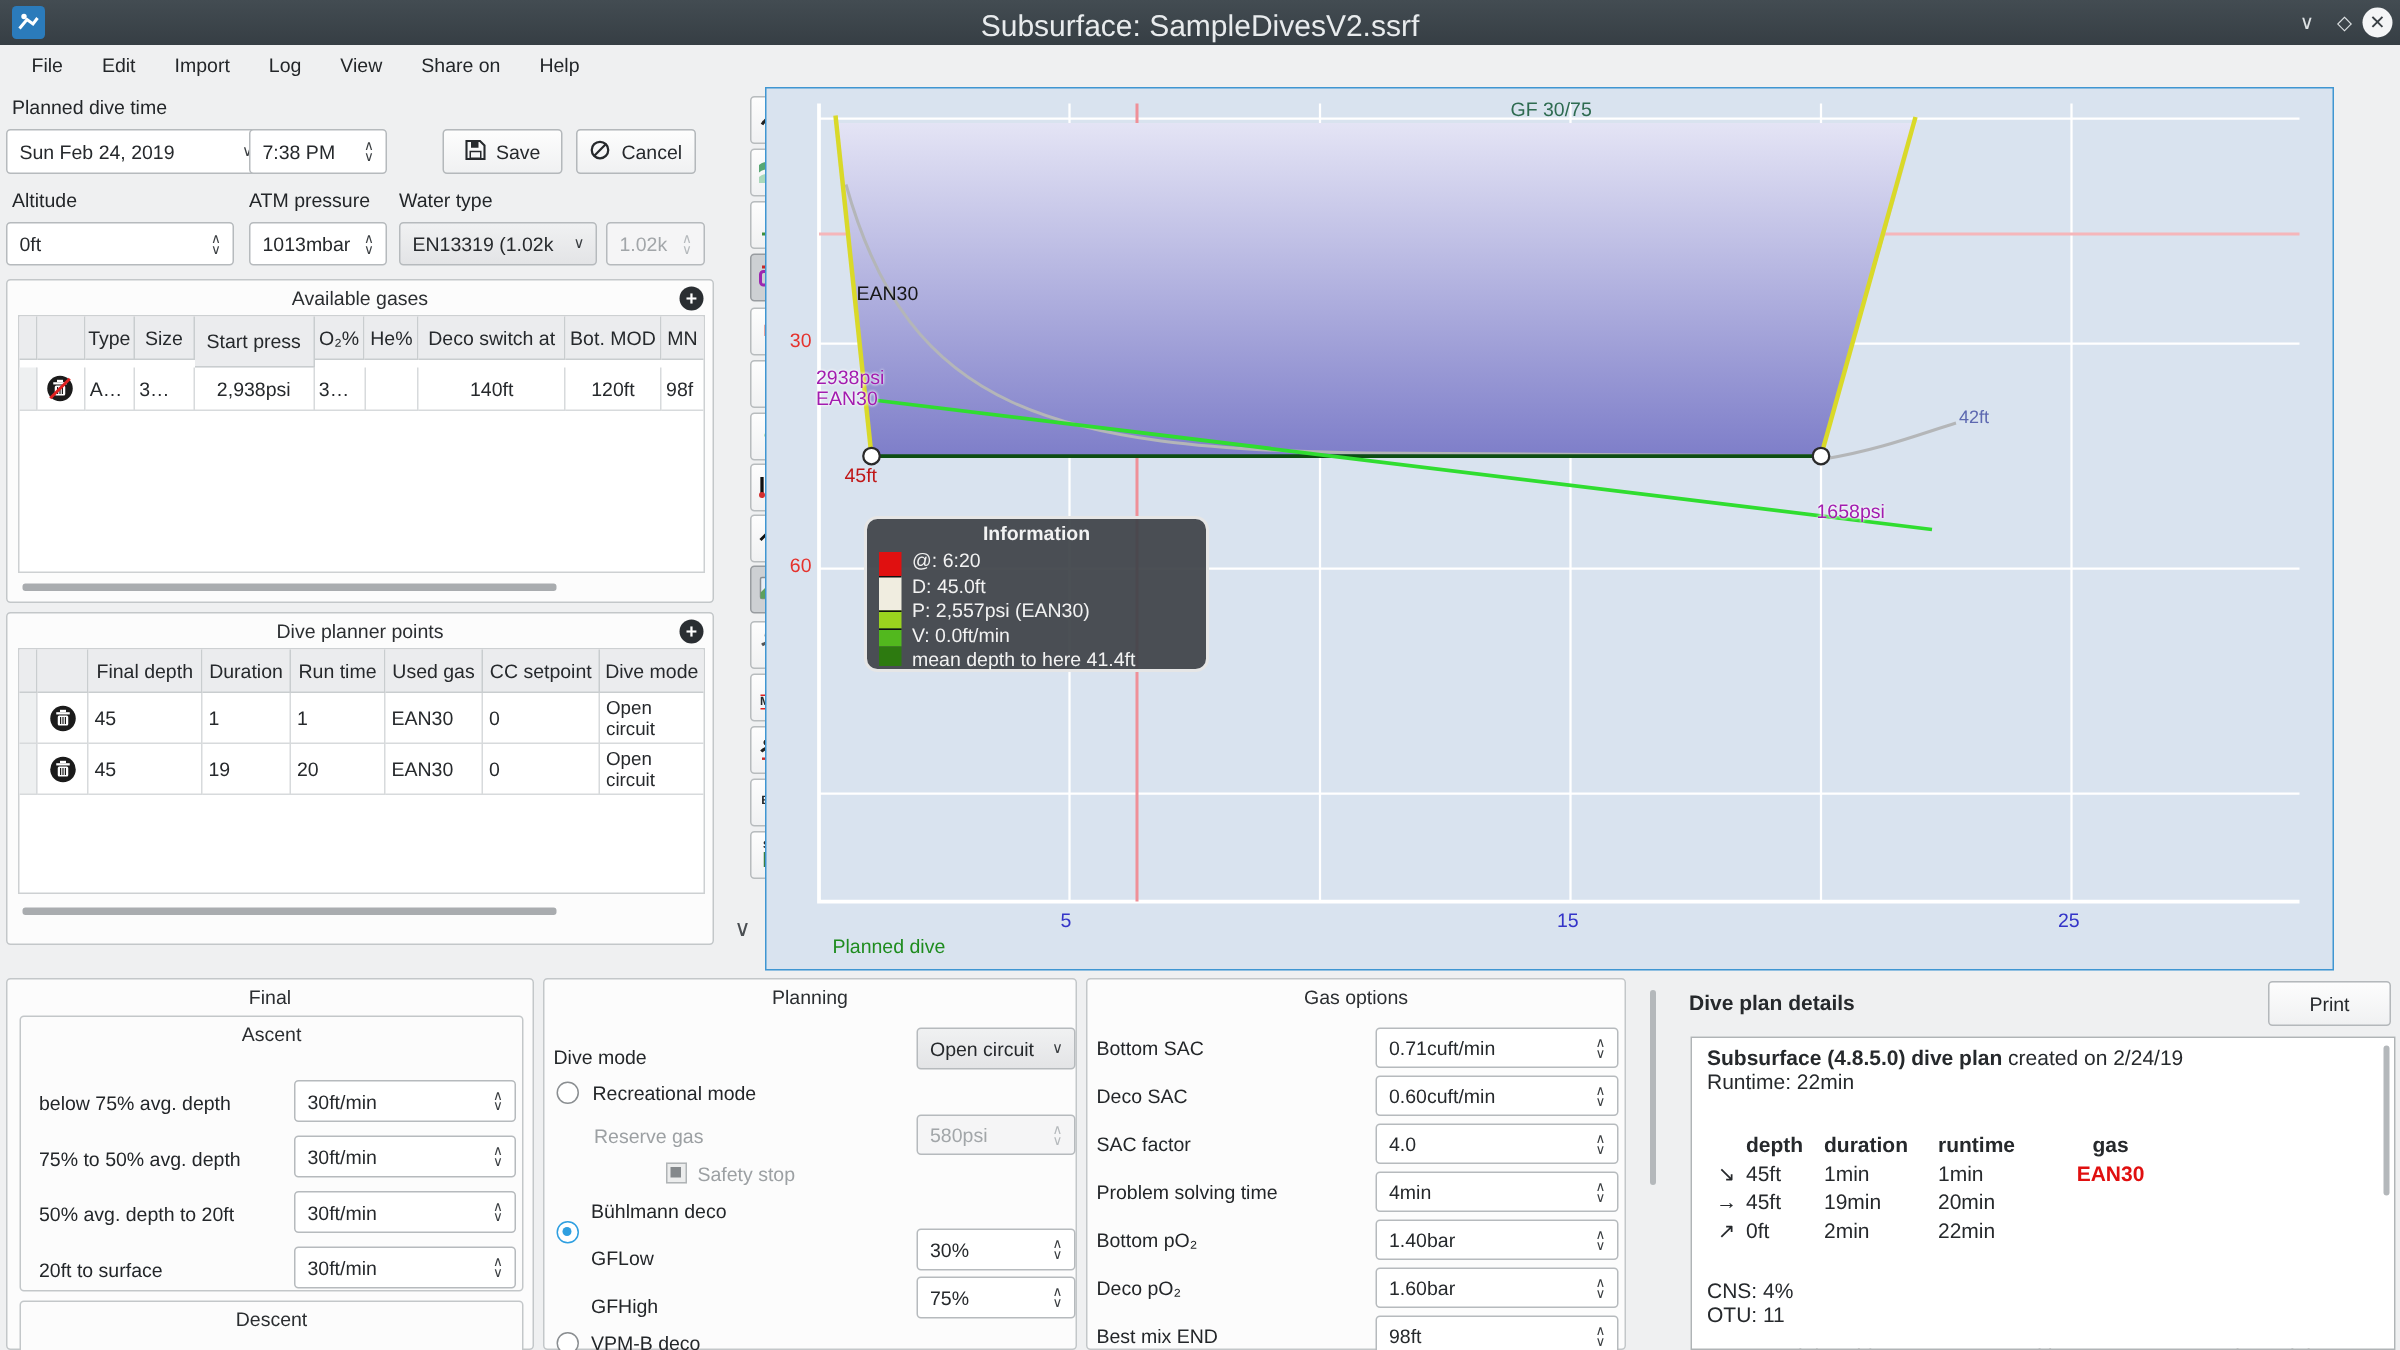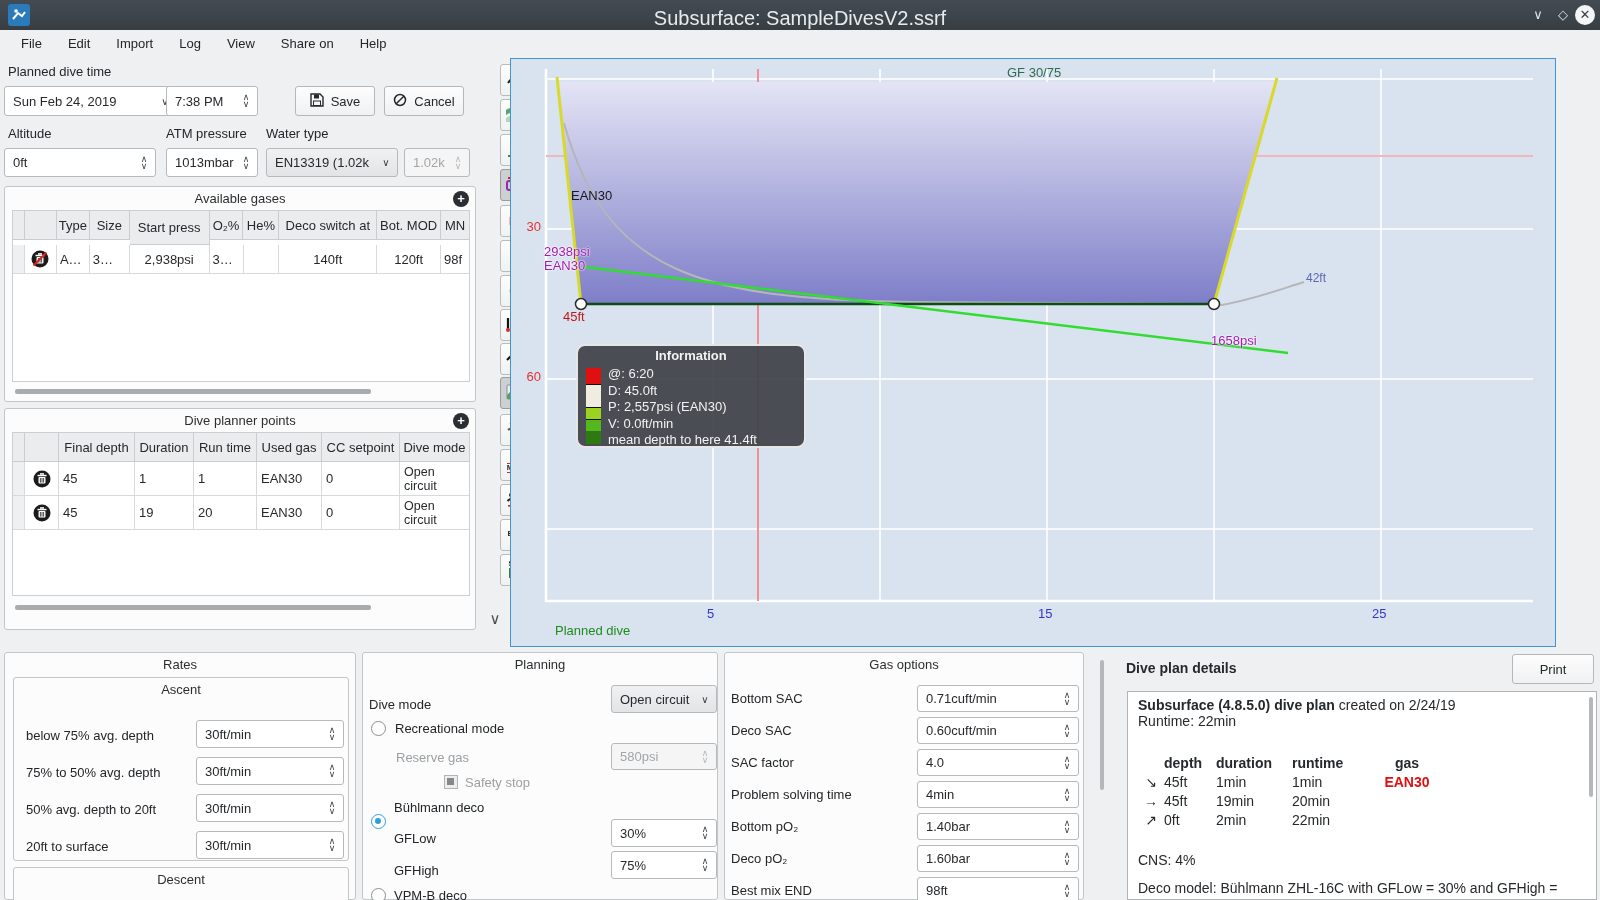--- a/index.html
+++ b/index.html
@@ -417,21 +417,21 @@
         <div>@: 6:20</div>
         <div>D: 45.0ft</div>
         <div>P: 2,557psi (EAN30)</div>
         <div>V: 0.0ft/min</div>
         <div>mean depth to here 41.4ft</div>
       </div>
     </div>
   </div>
 
   <div class="abs gbox" style="left:4px;top:652px;width:352px;height:248px">
-    <div class="gt">Rates</div>
+    <div class="gt">Final</div>
     <div class="abs gbox" style="left:8px;top:24px;width:336px;height:184px">
       <div class="gt">Ascent</div>
       <div class="abs lbl" style="left:12px;top:50px">below 75% avg. depth</div>
       <div class="abs spin" style="left:182px;top:42px;width:148px;height:28px">
         <span class="sv">30ft/min</span>
         <span class="arr">
             <i>∧</i>
             <i>∨</i>
           </span>
       </div>
@@ -598,18 +598,19 @@
     </div>
     <div class="drow">
       <div class="dc-a">↗</div>
       <div class="dc-d">0ft</div>
       <div class="dc-u">2min</div>
       <div class="dc-r">22min</div>
       <div class="dc-g"></div>
     </div>
     <div style="height:22px"></div>
     <div>CNS: 4%</div>
+    <div>OTU: 11</div>
     <div style="height:12px"></div>
     <div style="white-space:nowrap;overflow:hidden">Deco model: Bühlmann ZHL-16C with GFLow = 30% and GFHigh =</div>
   </div>
   <div class="abs scrollv" style="left:1589px;top:697px;height:100px"></div>
 
 </div>
 
 </body></html>

